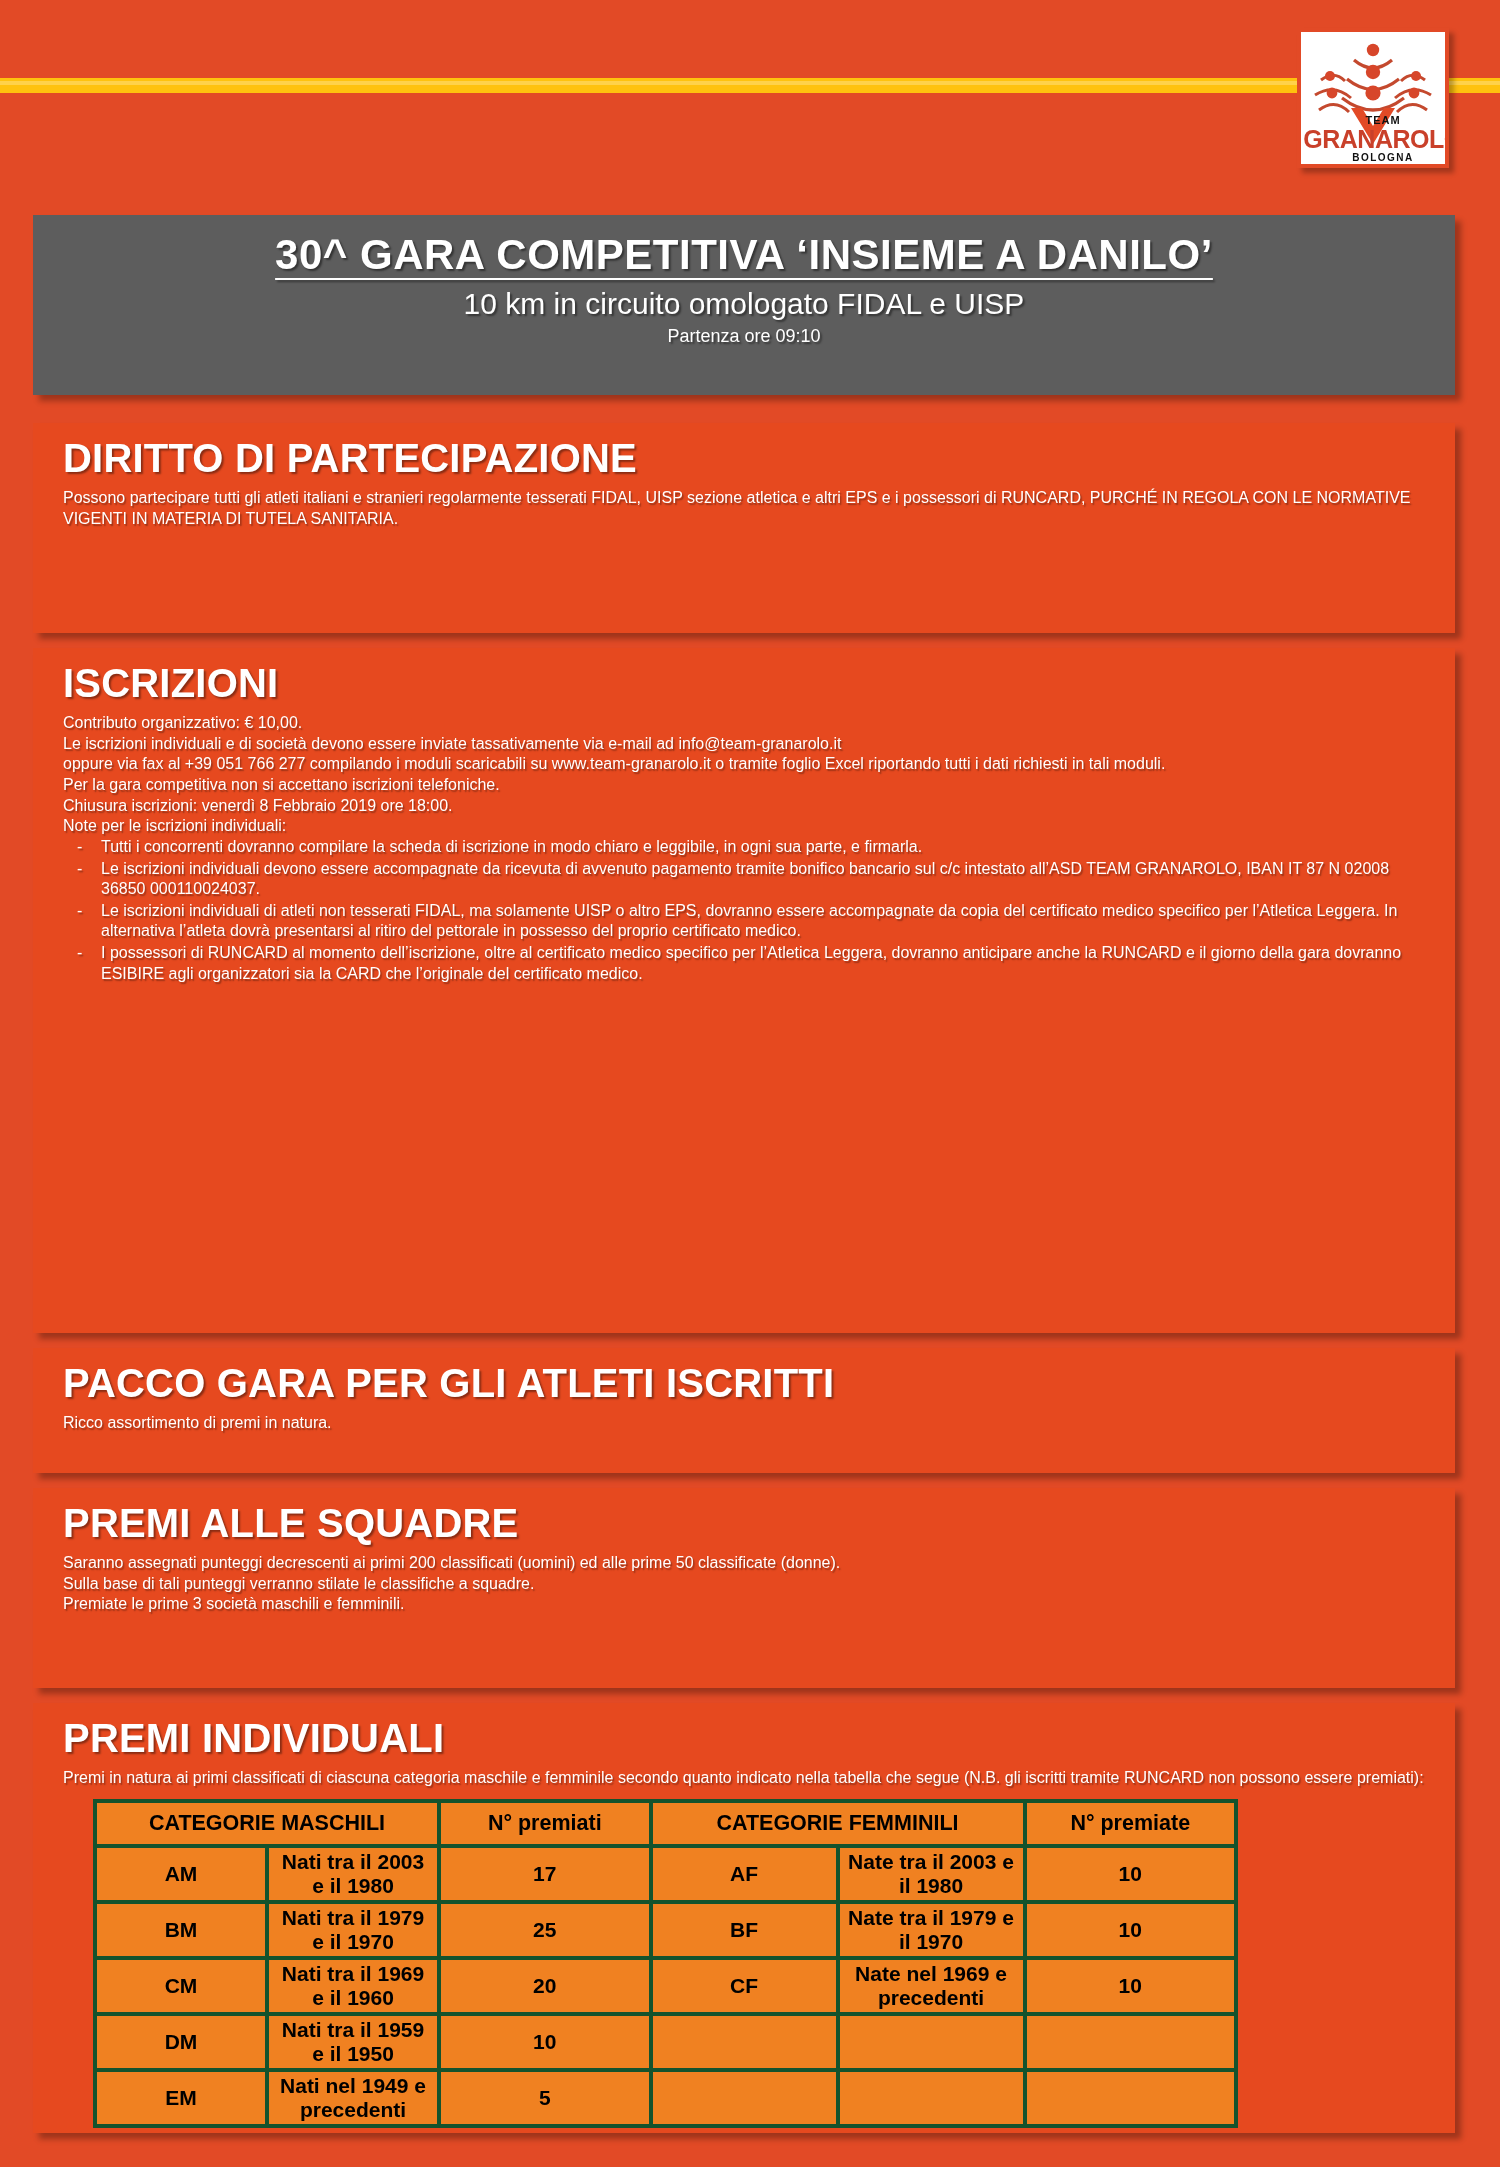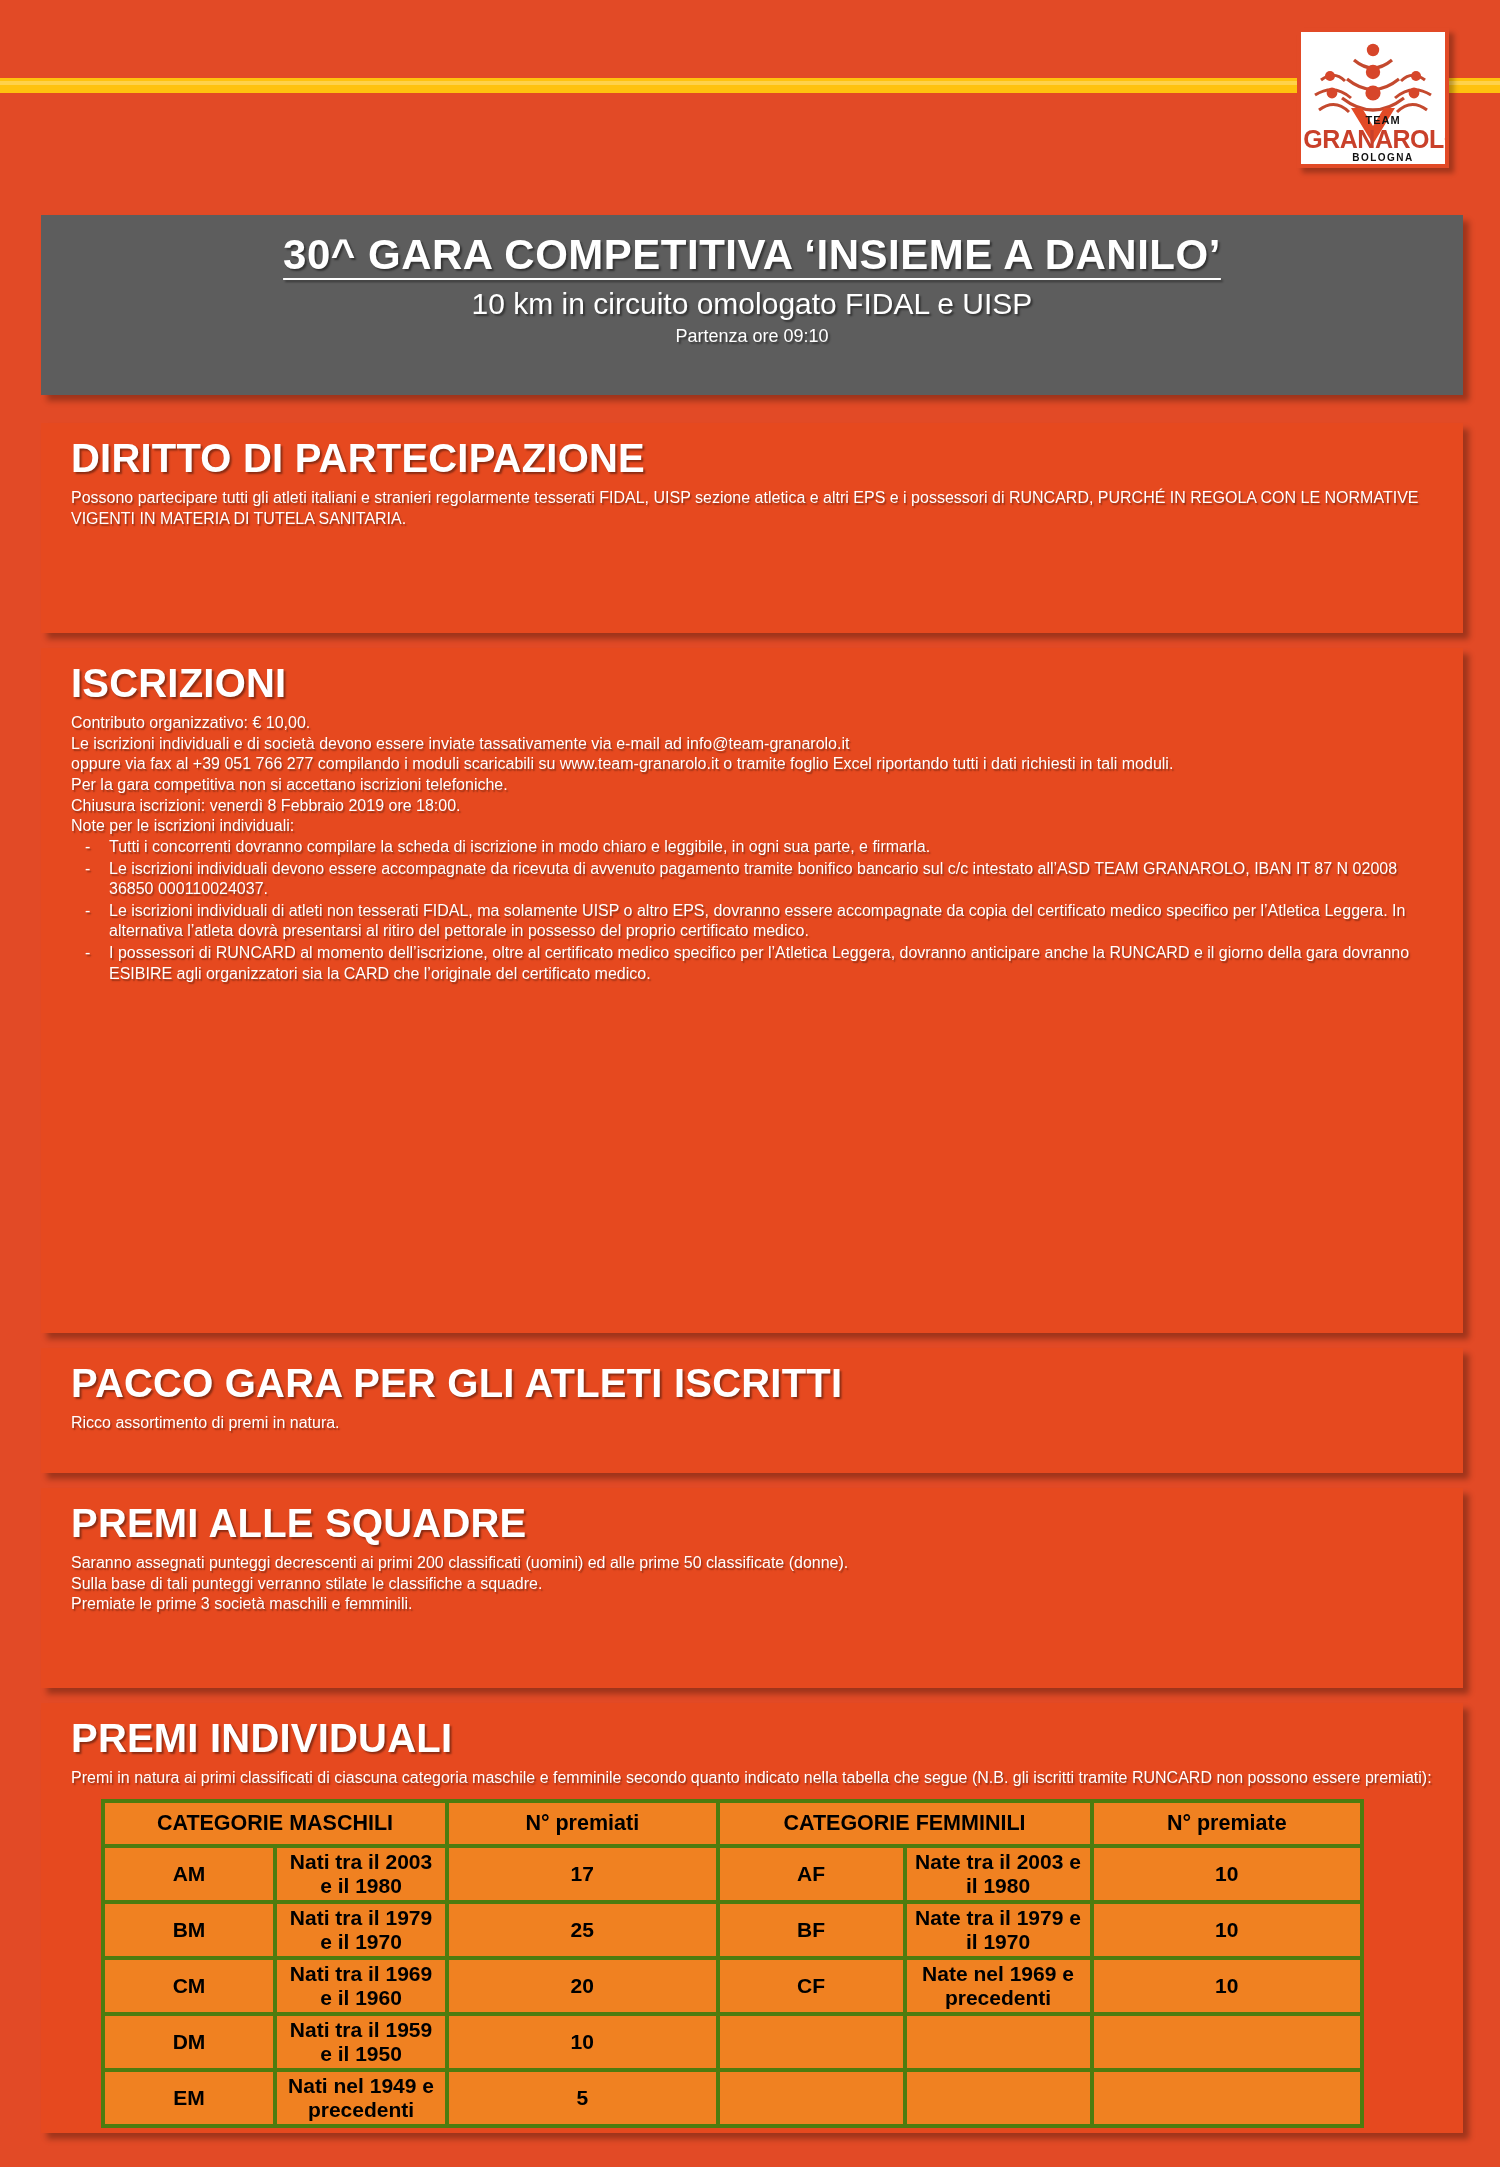--- a/index.html
+++ b/index.html
@@ -42,21 +42,21 @@
     border: 4px solid #e24a26;
     box-shadow: 5px 5px 5px rgba(0,0,0,0.28);
     z-index: 5;
     overflow: hidden;
   }
   .logo-svg { display:block; width: 144px; height: 132px; }
 
   
   .card {
     position: absolute;
-    left: 41px;
+    left: 33px;
     width: 1422px;
     box-shadow: 6px 6px 6px rgba(0,0,0,0.30);
   }
   .card.grey { background: #5d5d5d; }
   .card.orange { background: #e6491f; }
 
   
   #title-card {
     top: 215px;
     height: 180px;
@@ -130,23 +130,23 @@
   #card-diritto   { top: 423px; height: 210px; }
   #card-iscrizioni{ top: 648px; height: 685px; }
   #card-pacco     { top: 1348px; height: 125px; }
   #card-premi-sq  { top: 1488px; height: 200px; }
   #card-premi-ind { top: 1703px; height: 430px; }
 
   
   table.prize {
     border-collapse: separate;
     border-spacing: 4px;
-    width: 1263px;
+    width: 1145px;
     margin: 10px 0 12px 30px;
-    background: #4d7c0f;
+    background: #14532d;
     table-layout: fixed;
   }
   table.prize td, table.prize th {
     background: #f08121;
     color: #000000;
     font-size: 21px;
     font-weight: bold;
     height: 41px;
     text-align: center;
     padding: 2px 6px;

